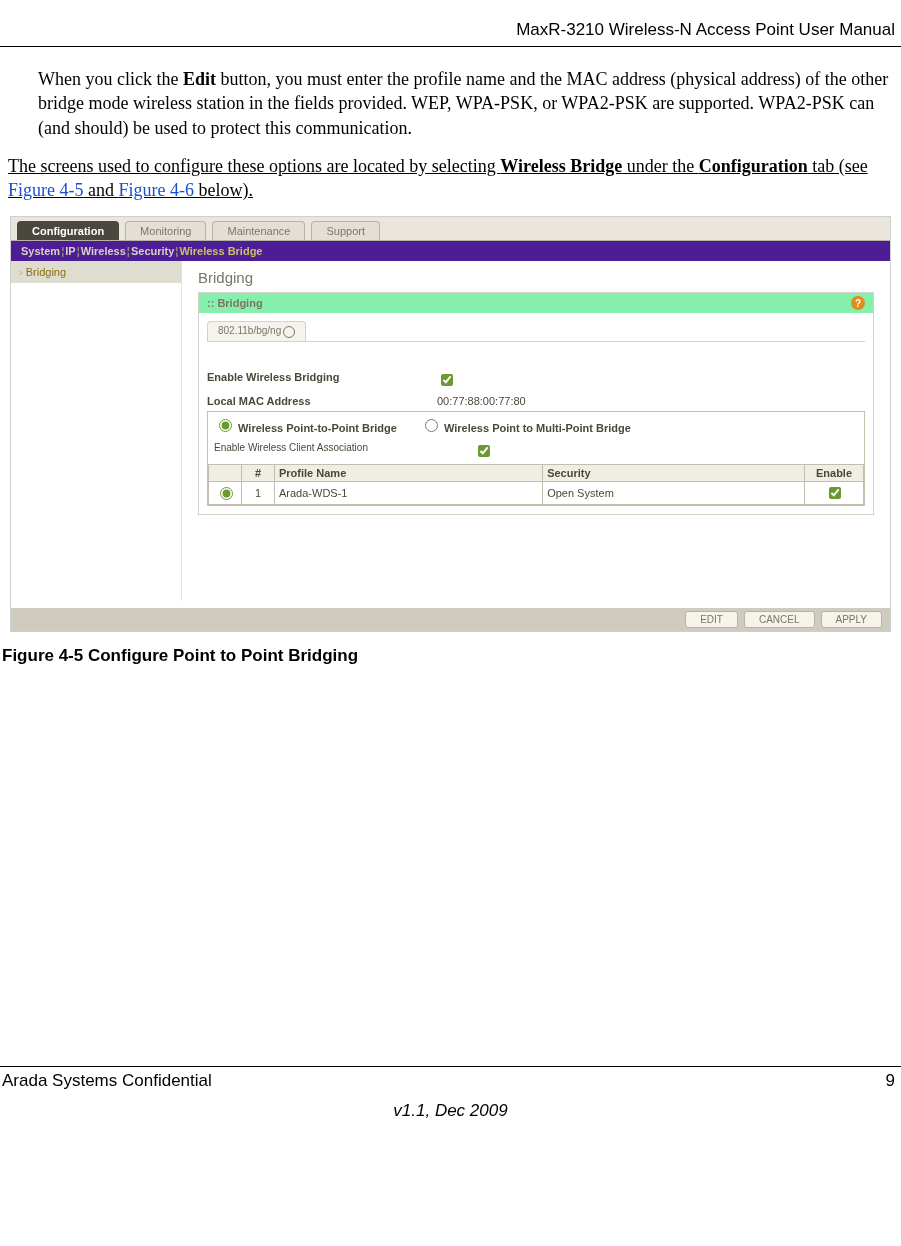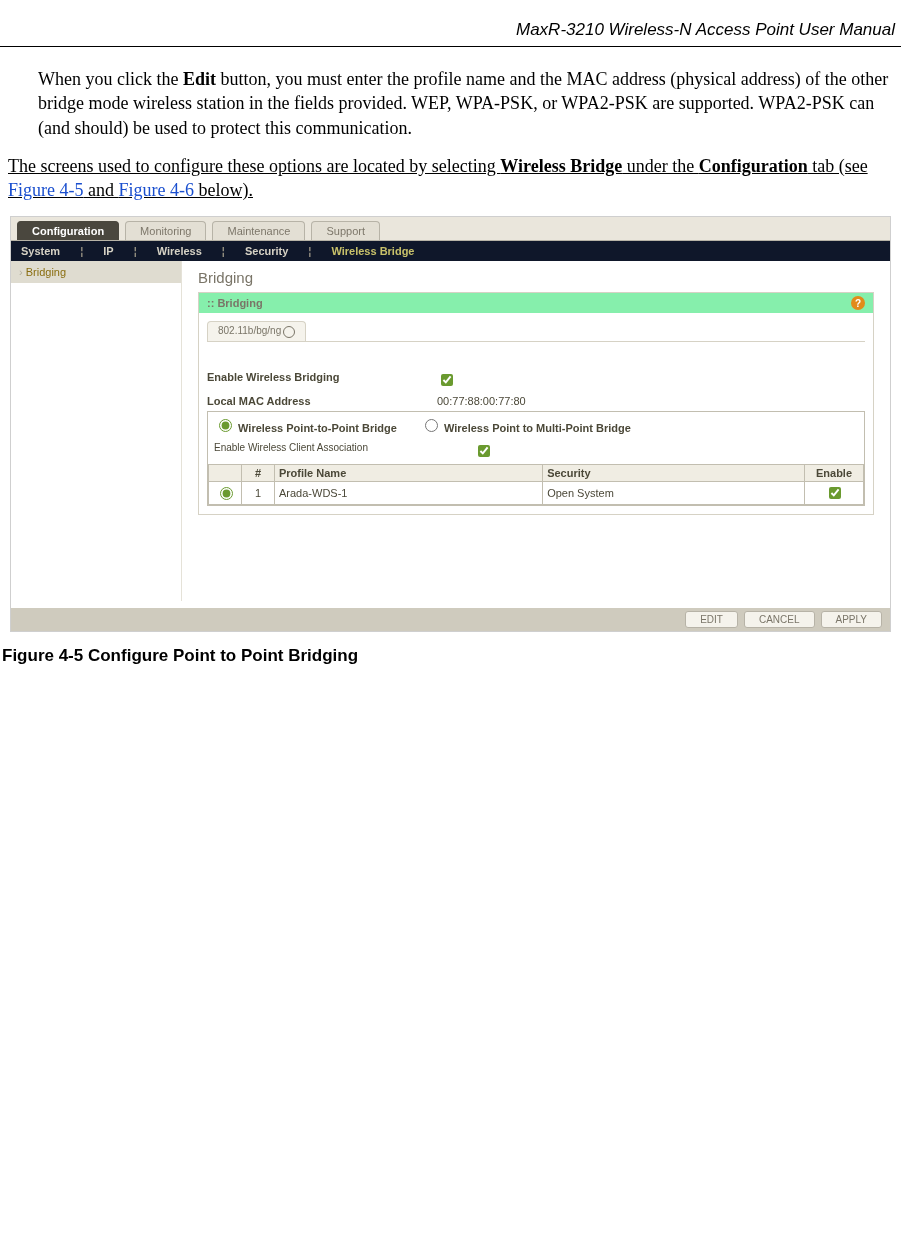--- a/index.html
+++ b/index.html
@@ -9,21 +9,20 @@
     font-size: 18px;
     color: #000;
     background: #fff;
     width: 901px;
   }
   .page {
     padding: 20px 0 0 0;
   }
   .header-right {
     text-align: right;
-    font-style: italic;
     font-family: Arial, Helvetica, sans-serif;
     font-size: 17px;
     padding: 0 6px 6px 0;
   }
   hr.rule {
     border: none;
     border-top: 1px solid #000;
     margin: 0;
   }
   .body-text {
@@ -62,26 +61,26 @@
     font-size: 11px;
     font-family: Verdana, Tahoma, sans-serif;
   }
   .tab.active {
     background: #4a473e;
     color: #fff;
     border-color: #4a473e;
     font-weight: bold;
   }
   .subnav {
-    background: #0f172a;
+    background: #4c1d95;
     color: #d6d2c5;
     font-size: 11px;
     padding: 4px 10px;
     display: flex;
-    gap: 20px;
+    gap: 1px;
     align-items: center;
     font-weight: bold;
   }
   .subnav .sep { color: #8f8b7e; }
   .subnav .active { color: #c8c16a; }
   .main-area {
     display: flex;
     height: 340px;
   }
   .sidebar {
@@ -337,13 +336,21 @@
     </div>
     <div class="bottom-bar">
       <button class="btn">EDIT</button>
       <button class="btn">CANCEL</button>
       <button class="btn">APPLY</button>
     </div>
   </div>
 
   <div class="caption">Figure 4-5  Configure Point to Point Bridging</div>
 
+  <div class="footer">
+    <hr class="rule">
+    <div class="footer-line">
+      <span>Arada Systems Confidential</span>
+      <span>9</span>
+    </div>
+    <div class="footer-version">v1.1, Dec 2009</div>
+  </div>
 </div>
 
 </body></html>

